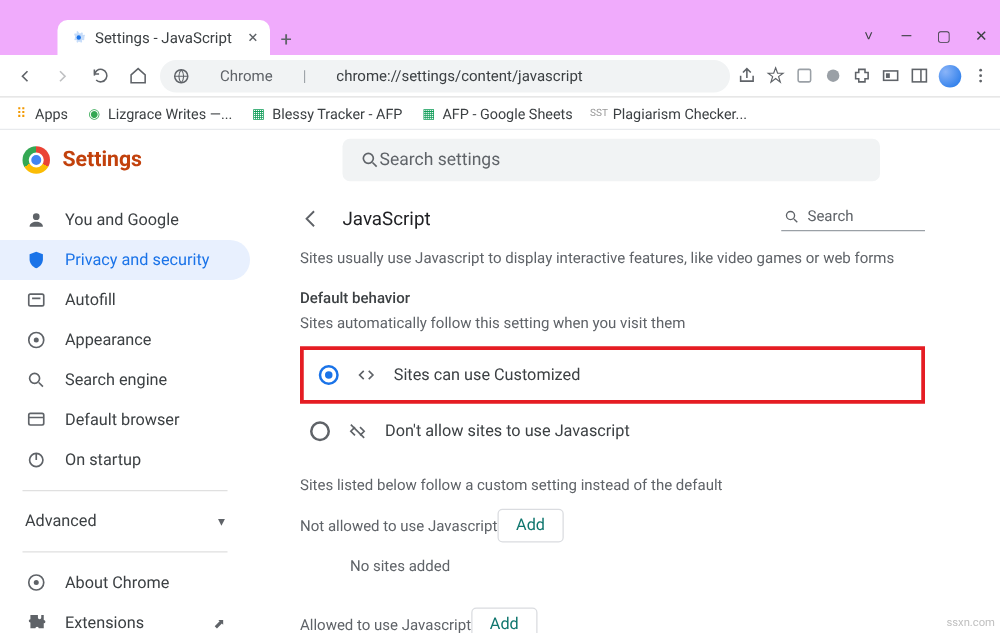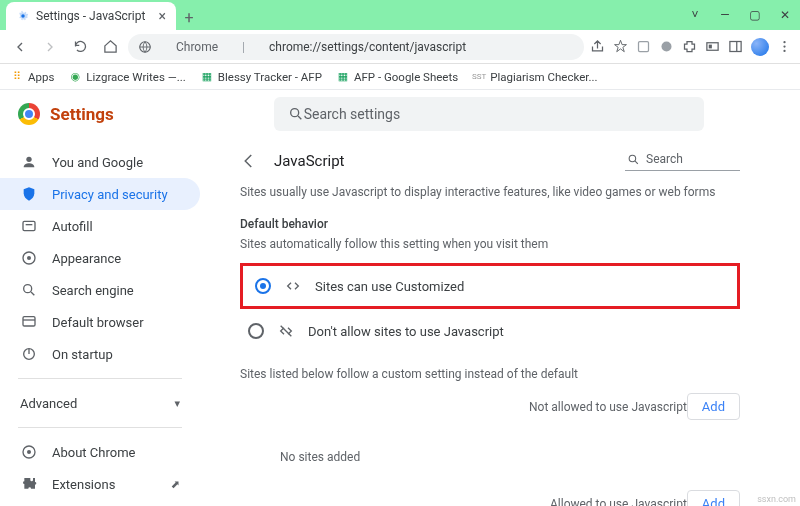--- a/index.html
+++ b/index.html
@@ -1,19 +1,19 @@
 <!DOCTYPE html>
 <html><head>
 <meta charset="utf-8">
 <style>
 * { margin: 0; padding: 0; box-sizing: border-box; font-family: 'Segoe UI', Roboto, Arial, sans-serif; }
 body { width: 800px; height: 506px; background: #fff; overflow: hidden; font-size: 13px; color: #202124; }
 
 
-.titlebar { height: 30px; background: #86efac; display: flex; align-items: flex-end; }
+.titlebar { height: 44px; background: #f0abfc; display: flex; align-items: flex-end; padding-left: 40px; }
 .tab { height: 28px; background: #fff; border-radius: 8px 8px 0 0; display: flex; align-items: center; padding: 0 10px; margin-left: 6px; min-width: 170px; gap: 6px; font-size: 12px; color: #3c4043; }
 .tab .favicon { width: 14px; height: 14px; }
 .tab .close { margin-left: auto; font-size: 14px; color: #5f6368; }
 .newtab { width: 26px; height: 26px; display: flex; align-items: center; justify-content: center; color: #5f6368; font-size: 16px; }
 .winctrls { margin-left: auto; display: flex; }
 .winbtn { width: 30px; height: 30px; display: flex; align-items: center; justify-content: center; color: #3c4043; font-size: 12px; }
 
 .toolbar { height: 34px; background: #fff; border-bottom: 1px solid #e0e0e0; display: flex; align-items: center; padding: 0 8px; gap: 6px; }
 .tbtn { width: 24px; height: 24px; display: flex; align-items: center; justify-content: center; color: #5f6368; border-radius: 50%; }
 .omnibox { flex: 1; height: 26px; background: #f1f3f4; border-radius: 13px; display: flex; align-items: center; padding: 0 10px; gap: 24px; font-size: 12px; color: #5f6368; }
@@ -48,22 +48,22 @@
 .local-search { margin-left: auto; display: flex; align-items: center; gap: 6px; border-bottom: 1px solid #9aa0a6; padding: 2px 2px 4px; width: 115px; color: #5f6368; font-size: 12px; }
 .desc { font-size: 12px; color: #5f6368; margin-bottom: 18px; }
 .section-head { font-size: 12px; color: #3c4043; font-weight: 500; margin-bottom: 6px; }
 .section-sub { font-size: 12px; color: #5f6368; margin-bottom: 12px; }
 .radio-row { display: flex; align-items: center; gap: 14px; padding: 10px 8px; font-size: 13px; }
 .radio { width: 16px; height: 16px; border-radius: 50%; border: 2px solid #5f6368; position: relative; }
 .radio.checked { border-color: #1a73e8; }
 .radio.checked::after { content: ''; position: absolute; inset: 3px; border-radius: 50%; background: #1a73e8; }
 .opt-icon { color: #5f6368; width: 16px; display: inline-flex; justify-content: center; }
 .highlight { border: 3px solid #e51c23; padding: 2px 4px; margin-bottom: 4px; }
-.custom-row { display: flex; align-items: center; justify-content: flex-end; font-size: 12px; color: #5f6368; margin: 8px 0 20px; }
-.add-btn { border: 1px solid #dadce0; border-radius: 4px; padding: 5px 14px; font-size: 13px; color: #3b82f6; background: #fff; }
+.custom-row { display: flex; align-items: center; justify-content: flex-start; font-size: 12px; color: #5f6368; margin: 8px 0 2px; }
+.add-btn { border: 1px solid #dadce0; border-radius: 4px; padding: 5px 14px; font-size: 13px; color: #0f766e; background: #fff; }
 .nosites { font-size: 12px; color: #5f6368; padding: 10px 0 18px 40px; }
 .watermark { position: absolute; bottom: 2px; right: 4px; font-size: 9px; color: #c0c0c0; }
 svg { display: block; }
 </style>
 </head>
 <body>
 
 <div class="titlebar">
   <div class="tab">
     <span class="favicon">

